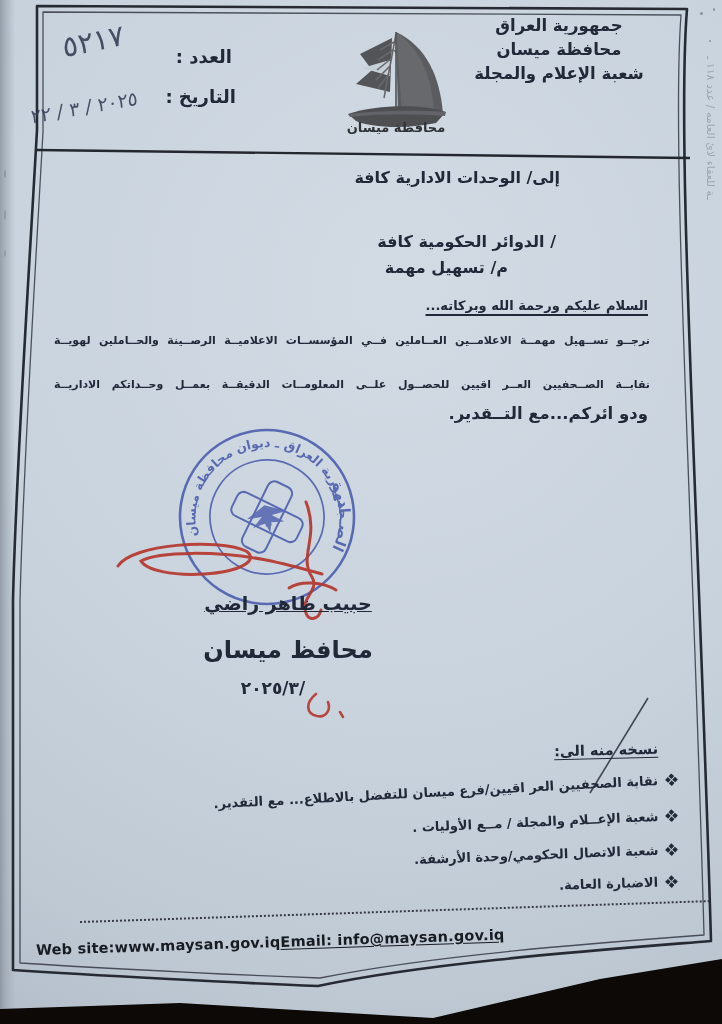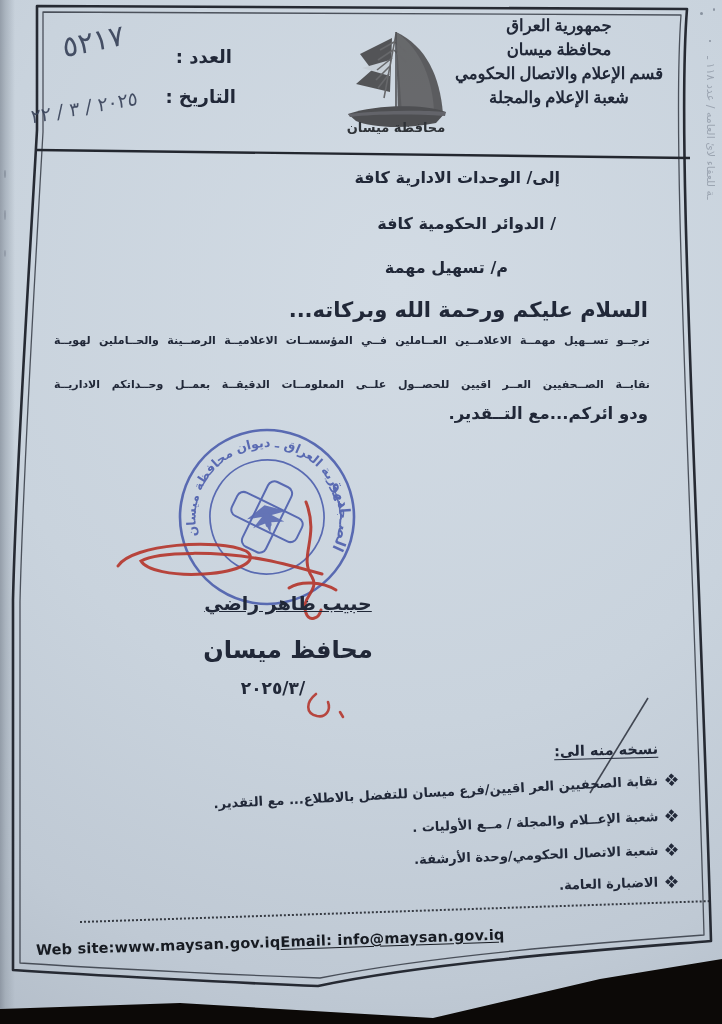--- a/index.html
+++ b/index.html
@@ -11,21 +11,21 @@
   }
   .left-edge{position:absolute;left:0;top:0;width:15px;height:100%;
     background:linear-gradient(90deg,#79828e 0%,#9aa4af 35%,rgba(185,195,206,0) 100%);
     opacity:.65;}
   svg.art{position:absolute;left:0;top:0;pointer-events:none;}
   .txt{position:absolute;color:#212838;direction:rtl;white-space:nowrap;}
   .org{width:232px;text-align:center;font-size:16.5px;line-height:24px;font-weight:700;}
   .label{font-size:18px;font-weight:700;}
   .hand{color:#39435a;font-weight:400;opacity:.92;}
   .addr{font-size:16px;font-weight:700;}
-  .greet{font-size:21px;font-weight:700;
+  .greet{font-size:13px;font-weight:700;text-decoration:underline;
          text-underline-offset:4px;text-decoration-thickness:1.5px;}
   .body-line{font-size:11px;font-weight:700;text-align:justify;text-align-last:justify;
              white-space:normal;line-height:26px;}
   .sig{font-weight:700;text-align:center;}
   .copies-h{font-size:14.5px;font-weight:700;text-decoration:underline;
             text-underline-offset:3px;}
   .copy-item{font-size:13px;font-weight:700;display:flex;align-items:center;gap:9px;}
   .bullet{width:9px;height:9px;transform:rotate(45deg);display:grid;flex:0 0 auto;
           grid-template-columns:1fr 1fr;grid-template-rows:1fr 1fr;gap:1.6px;}
   .bullet i{background:#212838;display:block;}
@@ -115,37 +115,36 @@
     </g>
 
     <g stroke="#b5372e" stroke-width="2.6" fill="none" stroke-linecap="round" opacity=".9">
       <path d="M316,694 C306,702 305,713 317,716 C326,718 331,710 328,702"></path>
       <path d="M340,712 l3,5"></path>
     </g>
 
     <line x1="590" y1="793" x2="648" y2="698" stroke="#2a2f3a" stroke-width="1.6" opacity=".85"></line>
   </svg>
 
-  <div class="txt org" style="left:443px;top:14px;font-family:Liberation Serif, serif;">
+  <div class="txt org" style="left:443px;top:14px;">
     <div>جمهورية العراق</div>
     <div>محافظة ميسان</div>
-    <div>قسم الإعلام والاتصال الحكومي</div>
     <div>شعبة الإعلام والمجلة</div>
   </div>
 
   <div class="txt logo-cap" style="left:330px;top:120px;">محافظة ميسان</div>
 
   <div class="txt label" style="right:490px;top:46px;">العدد :</div>
   <div class="txt label" style="right:486px;top:86px;margin-left:9px;">التاريخ :</div>
 
   <div class="txt hand" style="left:62px;top:24px;font-size:29px;letter-spacing:7px;transform:rotate(-12deg) skewX(-4deg);direction:ltr;">٥٢١٧</div>
   <div class="txt hand" style="left:30px;top:96px;font-size:19px;letter-spacing:2px;transform:rotate(-10deg) skewX(-6deg);direction:ltr;">٢٠٢٥ / ٣ / ٢٢</div>
 
   <div class="txt addr" style="right:162px;top:168px;">إلى/ الوحدات الادارية كافة</div>
-  <div class="txt addr" style="right:166px;top:214px;">/ الدوائر الحكومية كافة</div>
+  <div class="txt addr" style="right:166px;top:232px;">/ الدوائر الحكومية كافة</div>
   <div class="txt addr" style="right:214px;top:258px;">م/ تسهيل مهمة</div>
 
   <div class="txt greet" style="right:74px;top:298px;">السلام عليكم ورحمة الله وبركاته...</div>
   <div class="txt body-line" style="left:54px;top:328px;width:596px;">نرجــو تســهيل مهمــة الاعلامــين العــاملين فــي المؤسســات الاعلاميــة الرصــينة والحــاملين لهويــة</div>
   <div class="txt body-line" style="left:54px;top:372px;width:596px;">نقابــة الصــحفيين العــر اقيين للحصــول علــى المعلومــات الدقيقــة بعمــل وحــداتكم الاداريــة</div>
   <div class="txt" style="right:74px;top:404px;font-size:16.5px;font-weight:700;">ودو ائركم...مع التــقدير.</div>
 
   <div class="txt sig" style="left:178px;top:592px;width:220px;font-size:19px;text-decoration:underline;">حبيب ظاهر راضي</div>
   <div class="txt sig" style="left:178px;top:636px;width:220px;font-size:24px;">محافظ ميسان</div>
   <div class="txt sig" style="left:198px;top:678px;width:150px;font-size:17px;direction:ltr;">٢٠٢٥/٣/</div>

